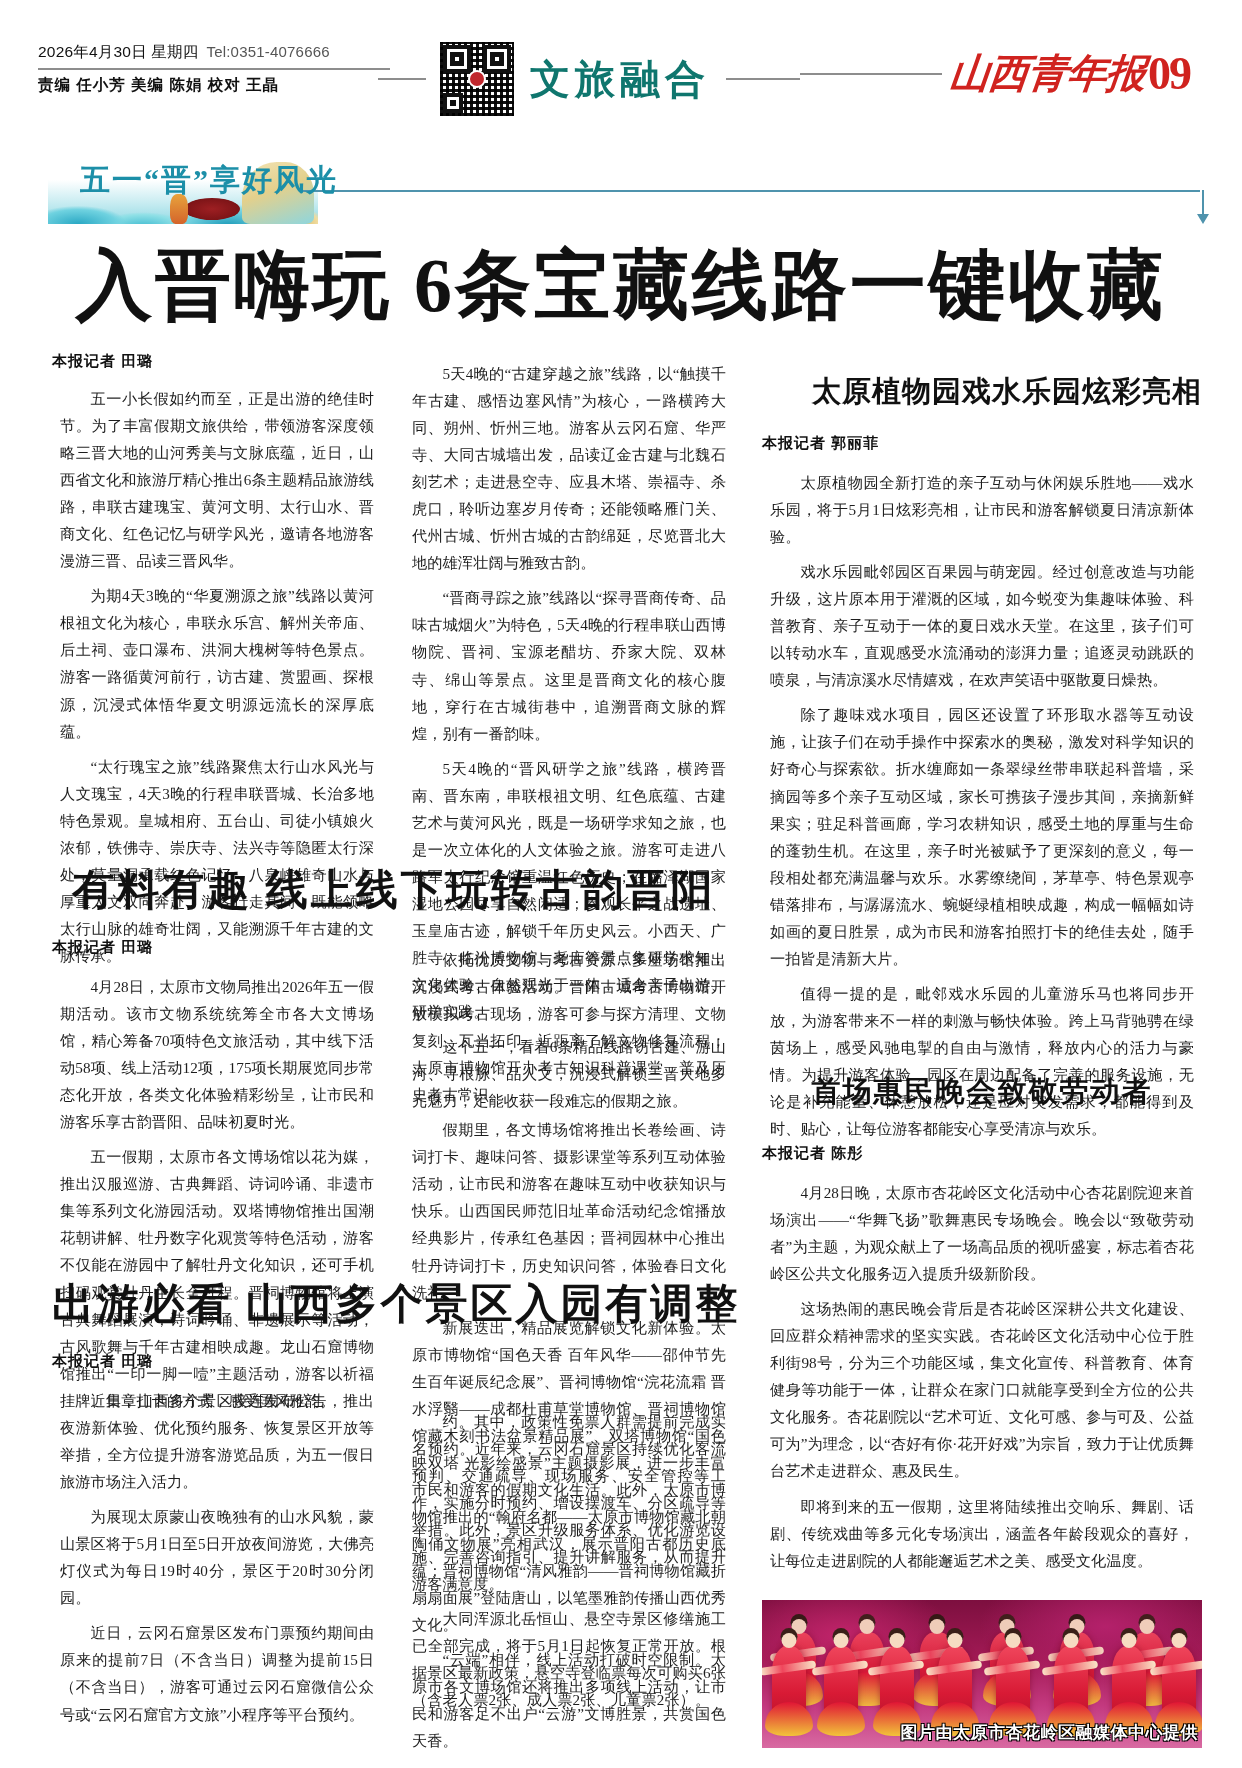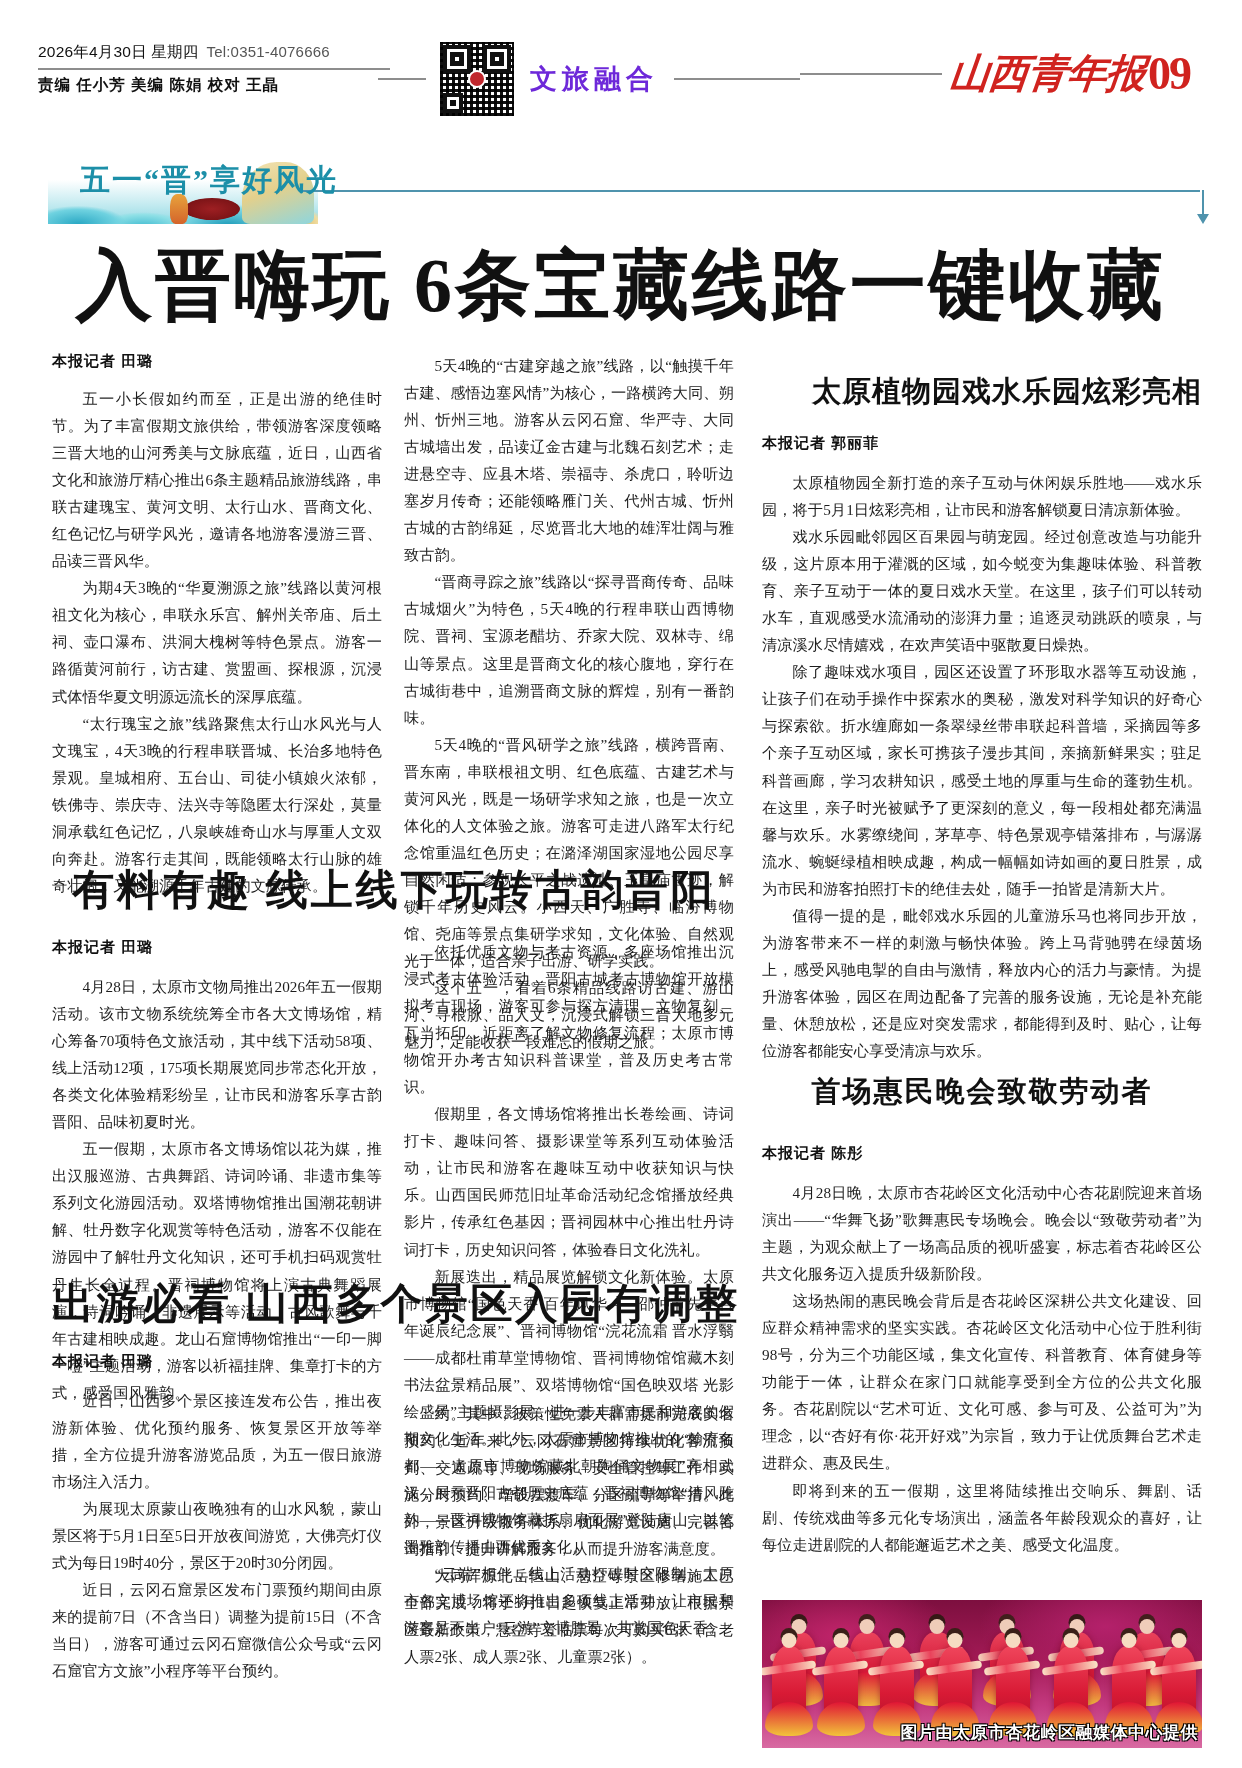--- a/index.html
+++ b/index.html
@@ -112,23 +112,23 @@
     transform: translate(-50%, -50%);
     width: 18px; height: 18px;
     border-radius: 50%;
     background: #c0272d;
     border: 2px solid #fff;
     z-index: 3;
   }
 
   .mh-section-title {
     font-family: "Liberation Serif", serif;
-    font-size: 27px;
-    font-weight: bold;
-    color: #6d28d9;
+    font-size: 40px;
+    font-weight: bold;
+    color: #0f766e;
     letter-spacing: 5px;
     padding: 0 6px 0 16px;
     white-space: nowrap;
   }
 
   .masthead-right {
     width: 390px;
     display: flex;
     align-items: center;
     justify-content: flex-end;
@@ -268,21 +268,21 @@
 
   .col-text {
     font-family: "Liberation Serif", "DejaVu Serif", serif;
     font-size: 15.2px;
     line-height: 1.78;
     color: #1d1d1d;
     text-align: justify;
     text-justify: inter-character;
     letter-spacing: 0.1px;
   }
-  .col-text p { text-indent: 2em; margin: 0; }
+  .col-text p { text-indent: 2em; margin: 8px; }
 
   .sub-headline {
     font-family: "Liberation Serif", serif;
     font-weight: bold;
     color: #111;
     letter-spacing: 2px;
     white-space: nowrap;
   }
 
   

